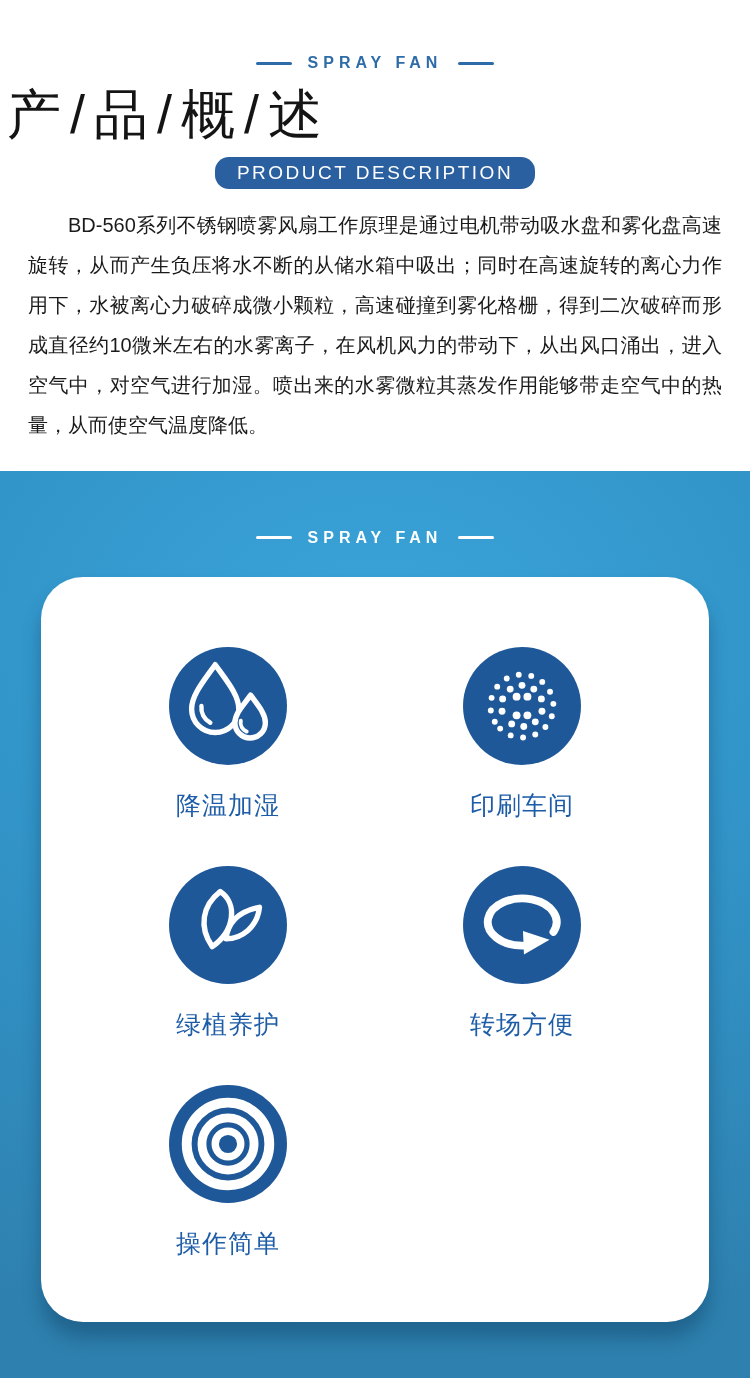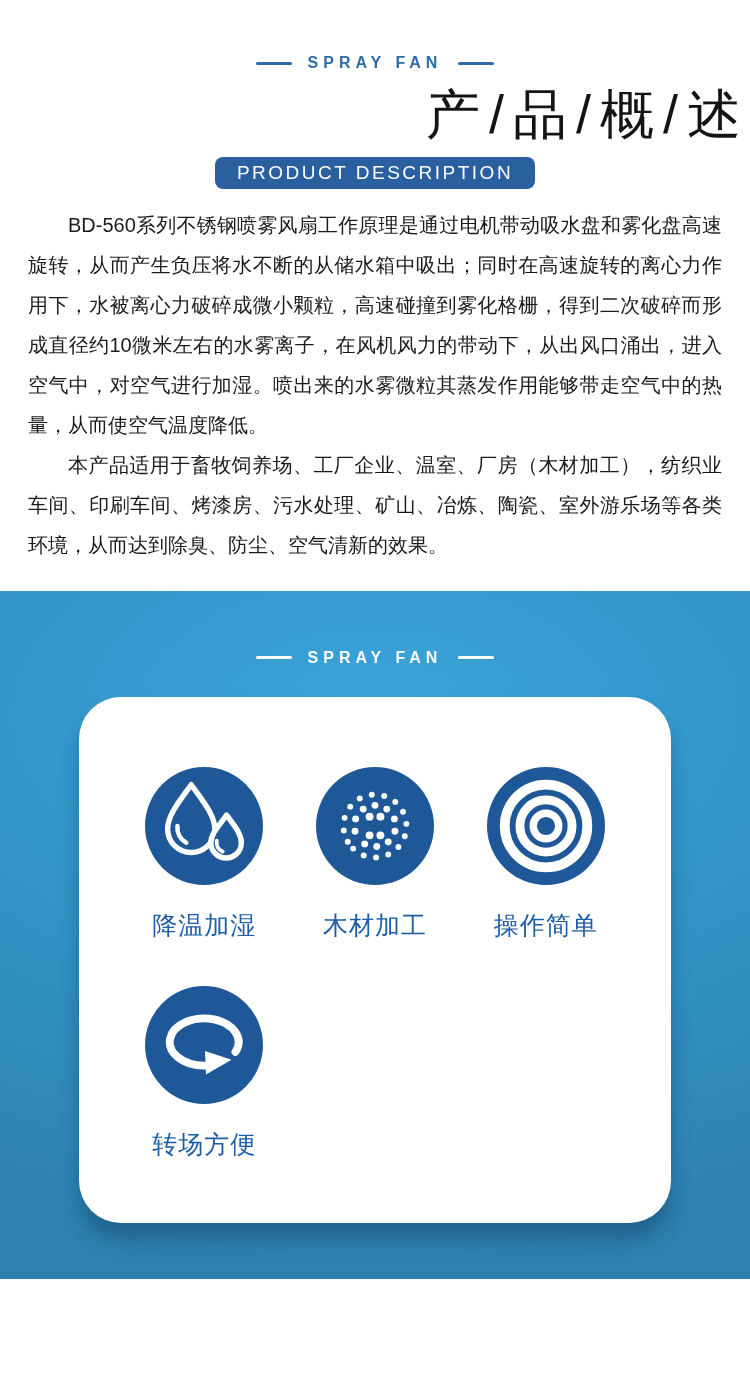--- a/index.html
+++ b/index.html
@@ -3,24 +3,24 @@
 <meta charset="utf-8">
 <style>
   html,body{margin:0;padding:0;background:#ffffff;}
   body{width:750px;font-family:"Liberation Sans","DejaVu Sans",sans-serif;-webkit-font-smoothing:antialiased;}
   .page{width:750px;overflow:hidden;}
 
   
   .brand-row{display:flex;align-items:center;justify-content:center;gap:16px;
              font-size:16px;font-weight:600;letter-spacing:5px;}
   .dash{width:36px;height:3px;background:currentColor;border-radius:2px;flex:0 0 auto;}
-  .big-title{margin:10px 0 0 0;text-align:right;font-size:54px;font-weight:400;
-             letter-spacing:9px;line-height:1.2;white-space:nowrap;}
+  .big-title{margin:10px 0 0 0;text-align:left;font-size:54px;font-weight:400;
+             letter-spacing:9px;line-height:1.2;white-space:nowrap;padding-left:7px;}
   .pill{display:block;width:max-content;margin:10px auto 0;padding:4px 22px;
-        font-size:19px;letter-spacing:2.5px;border-radius:8px;line-height:1.25;}
+        font-size:19px;letter-spacing:2.5px;border-radius:14px;line-height:1.25;}
 
   
   .overview{background:#ffffff;padding:54px 0 26px 0;}
   .overview .brand-row{color:var(--accent-blue,#2d6ca8);}
   .overview .big-title{color:#141414;}
   .pill-blue{background:var(--badge-blue,#2a5fa0);color:#ffffff;}
   .overview p{margin:16px 28px 0 28px;font-size:20px;line-height:40px;
               text-align:justify;text-indent:2em;color:var(--body-text,#1a1a1a);
               font-weight:500;}
   .overview p + p{margin-top:0;}
@@ -28,24 +28,24 @@
   
   .features{background:radial-gradient(ellipse 130% 80% at 50% 18%,
               var(--section-gradient-top,#3ba4da) 0%,
               #3295c9 42%,
               var(--section-gradient-edge,#2e80ae) 100%);
             padding:58px 0 56px 0;}
   .features .brand-row{color:#ffffff;}
   .features .big-title{color:#ffffff;}
   .pill-white{background:#ffffff;color:var(--accent-blue,#2d6ca8);margin-top:14px;}
 
-  .card{width:592px;box-sizing:border-box;margin:30px auto 0;background:#ffffff;
+  .card{width:668px;box-sizing:border-box;margin:30px auto 0;background:#ffffff;
         border-radius:42px;box-shadow:0 16px 18px rgba(16,66,105,0.45);
         padding:70px 40px 62px 40px;
-        display:grid;grid-template-columns:repeat(3,1fr);row-gap:44px;}
+        display:grid;grid-template-columns:repeat(2,1fr);row-gap:44px;}
   .cell{display:flex;flex-direction:column;align-items:center;}
   .circle{width:118px;height:118px;border-radius:50%;
           background:var(--icon-circle-blue,#1f5898);
           display:flex;align-items:center;justify-content:center;flex:0 0 auto;}
   .circle svg{display:block;}
   .feat-label{margin-top:24px;font-size:25px;font-weight:500;letter-spacing:1px;
               color:var(--feature-label-blue,#1d5ca6);}
 
   .icon-stroke{stroke:#ffffff;fill:none;stroke-linecap:round;stroke-linejoin:round;}
 </style>
@@ -56,21 +56,20 @@
 
   <section class="overview">
     <div class="brand-row">
       <span class="dash"></span>
       <span>SPRAY FAN</span>
       <span class="dash"></span>
     </div>
     <h1 class="big-title">产/品/概/述</h1>
     <div class="pill pill-blue">PRODUCT DESCRIPTION</div>
     <p>BD-560系列不锈钢喷雾风扇工作原理是通过电机带动吸水盘和雾化盘高速旋转，从而产生负压将水不断的从储水箱中吸出；同时在高速旋转的离心力作用下，水被离心力破碎成微小颗粒，高速碰撞到雾化格栅，得到二次破碎而形成直径约10微米左右的水雾离子，在风机风力的带动下，从出风口涌出，进入空气中，对空气进行加湿。喷出来的水雾微粒其蒸发作用能够带走空气中的热量，从而使空气温度降低。</p>
-    <p>本产品适用于畜牧饲养场、工厂企业、温室、厂房（木材加工），纺织业车间、印刷车间、烤漆房、污水处理、矿山、冶炼、陶瓷、室外游乐场等各类环境，从而达到除臭、防尘、空气清新的效果。</p>
   </section>
 
   <section class="features">
     <div class="brand-row">
       <span class="dash"></span>
       <span>SPRAY FAN</span>
       <span class="dash"></span>
     </div>
 
     <div class="card">
@@ -119,43 +118,54 @@
                 <circle cx="73.5" cy="76.1" r="3.5"></circle>
               <circle cx="61.8" cy="80.9" r="3.5"></circle>
                 <circle cx="49.5" cy="78.2" r="3.5"></circle>
               <circle cx="54.5" cy="50.5" r="4"></circle>
                 <circle cx="65.5" cy="50.5" r="4"></circle>
               <circle cx="65.5" cy="69.5" r="4"></circle>
                 <circle cx="54.5" cy="69.5" r="4"></circle>
             </g>
           </svg>
         </div>
-        <div class="feat-label">木材加工</div>
+        <div class="feat-label">印刷车间</div>
       </div>
 
+      <div class="cell">
+        <div class="circle">
+          <svg width="118" height="118" viewBox="0 0 120 120">
+            <g class="icon-stroke" stroke-width="5.5">
+              <path d="M52,26 C70,38 67,66 44,82 C30,62 34,40 52,26 Z"></path>
+              <path d="M92,42 C90,62 74,74 58,74 C60,56 72,46 92,42 Z"></path>
+            </g>
+          </svg>
+        </div>
+        <div class="feat-label">绿植养护</div>
+      </div>
+
+      <div class="cell">
+        <div class="circle">
+          <svg width="118" height="118" viewBox="0 0 120 120">
+            <path d="M60,81 A35,24 0 1 1 92,67" class="icon-stroke" stroke-width="8"></path>
+            <path d="M88,75 L61,66 L62,90 Z" fill="#ffffff"></path>
+          </svg>
+        </div>
+        <div class="feat-label">转场方便</div>
+      </div>
 
       <div class="cell">
         <div class="circle">
           <svg width="118" height="118" viewBox="0 0 120 120">
             <g class="icon-stroke">
               <circle cx="60" cy="60" r="42" stroke-width="10"></circle>
               <circle cx="60" cy="60" r="26.5" stroke-width="9"></circle>
               <circle cx="60" cy="60" r="13" stroke-width="7.5"></circle>
             </g>
           </svg>
         </div>
         <div class="feat-label">操作简单</div>
       </div>
 
-      <div class="cell">
-        <div class="circle">
-          <svg width="118" height="118" viewBox="0 0 120 120">
-            <path d="M60,81 A35,24 0 1 1 92,67" class="icon-stroke" stroke-width="8"></path>
-            <path d="M88,75 L61,66 L62,90 Z" fill="#ffffff"></path>
-          </svg>
-        </div>
-        <div class="feat-label">转场方便</div>
-      </div>
-
 
     </div>
   </section>
 </div>
 
 </body></html>

